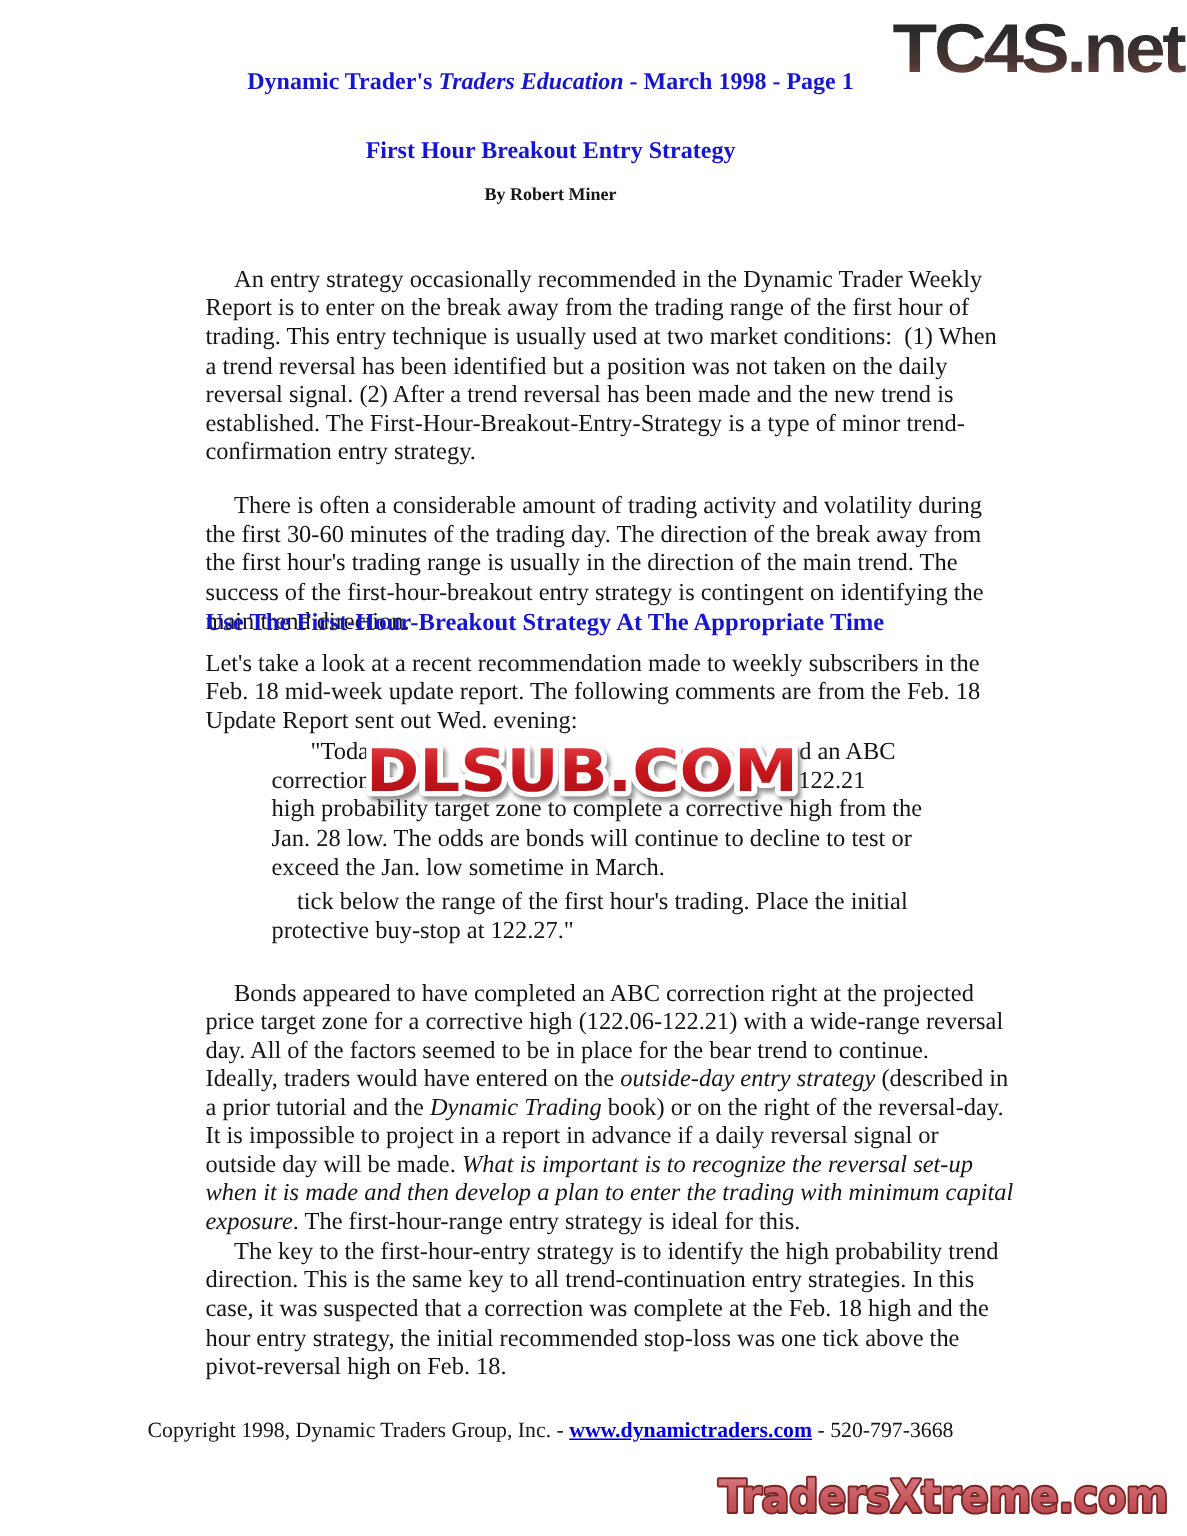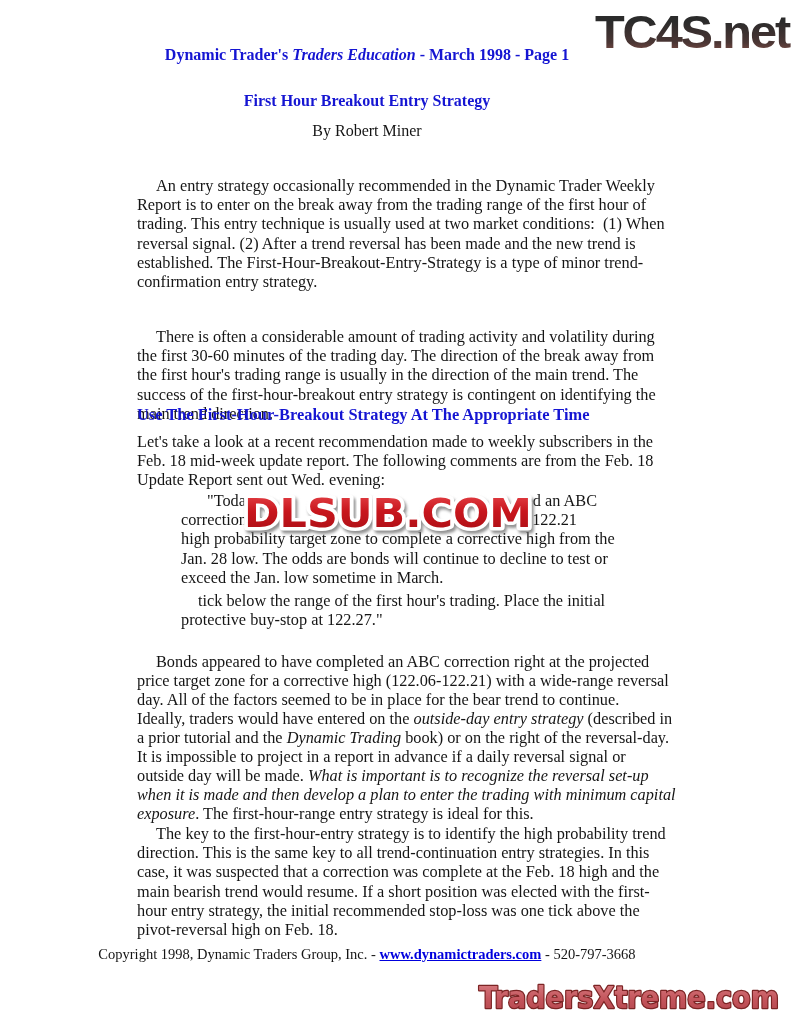--- a/index.html
+++ b/index.html
@@ -11,21 +11,21 @@
   body{
     width:791px;height:1024px;background:#ffffff;
     font-family:"Liberation Serif", serif;color:var(--ink);
     position:relative;overflow:hidden;
   }
   .page{position:absolute;inset:0;background:#fff;}
   .center{position:absolute;left:0;width:734px;text-align:center;}
   .header-line{top:46px;font-size:16px;font-weight:bold;color:var(--blue);}
   .header-line .it{font-style:italic;}
   .doc-title{top:92px;font-size:16px;font-weight:bold;color:var(--blue);}
-  .byline{top:122px;font-size:16px;font-weight:normal;color:var(--ink);}
+  .byline{top:122px;font-size:12px;font-weight:bold;color:var(--ink);}
   .content{position:absolute;left:137px;top:0;width:530px;
     font-size:16.3px;line-height:19.2px;}
   .block{position:absolute;left:0;width:530px;}
   .line{white-space:pre;}
   .it{font-style:italic;}
   .un{text-decoration:underline;}
   .indented .line:first-child{text-indent:19px;}
   .section-heading{font-weight:bold;color:var(--blue);font-size:16.4px;}
   .quote{left:44px;width:432px;}
   .gap-line{display:flex;justify-content:space-between;}
@@ -62,20 +62,21 @@
 
   <div class="center doc-title">First Hour Breakout Entry Strategy</div>
   <div class="center byline">By Robert Miner</div>
 
   <div class="content">
 
     <div class="block indented" style="top:176px">
         <div class="line"><span>An entry strategy occasionally recommended in the Dynamic Trader Weekly</span></div>
         <div class="line"><span>Report is to enter on the break away from the trading range of the first hour of</span></div>
         <div class="line"><span>trading. This entry technique is usually used at two market conditions:  (1) When</span></div>
+        <div class="line"><span>a trend reversal has been identified but a position was not taken on the daily</span></div>
         <div class="line"><span>reversal signal. (2) After a trend reversal has been made and the new trend is</span></div>
         <div class="line"><span>established. The First-Hour-Breakout-Entry-Strategy is a type of minor trend-</span></div>
         <div class="line"><span>confirmation entry strategy.</span></div>
       </div>
 
     <div class="block indented" style="top:327px">
         <div class="line"><span>There is often a considerable amount of trading activity and volatility during</span></div>
         <div class="line"><span>the first 30-60 minutes of the trading day. The direction of the break away from</span></div>
         <div class="line"><span>the first hour's trading range is usually in the direction of the main trend. The</span></div>
         <div class="line"><span>success of the first-hour-breakout entry strategy is contingent on identifying the</span></div>
@@ -118,21 +119,20 @@
         <div class="line"><span>It is impossible to project in a report in advance if a daily reversal signal or</span></div>
         <div class="line"><span>outside day will be made. </span><span class="it">What is important is to recognize the reversal set-up</span></div>
         <div class="line"><span class="it">when it is made and then develop a plan to enter the trading with minimum capital</span></div>
         <div class="line"><span class="it">exposure</span><span>. The first-hour-range entry strategy is ideal for this.</span></div>
       </div>
 
     <div class="block indented" style="top:824px">
         <div class="line"><span>The key to the first-hour-entry strategy is to identify the high probability trend</span></div>
         <div class="line"><span>direction. This is the same key to all trend-continuation entry strategies. In this</span></div>
         <div class="line"><span>case, it was suspected that a correction was complete at the Feb. 18 high and the</span></div>
-        <div class="line"><span>main bearish trend would resume. If a short position was elected with the first-</span></div>
         <div class="line"><span>hour entry strategy, the initial recommended stop-loss was one tick above the</span></div>
         <div class="line"><span>pivot-reversal high on Feb. 18.</span></div>
       </div>
 
   </div>
 
   <svg class="wm wm-stamp" width="312" height="48">
     <defs>
       <linearGradient id="gStamp" x1="0" y1="0" x2="0" y2="1">
         <stop offset="0" stop-color="#e8474c"></stop>

